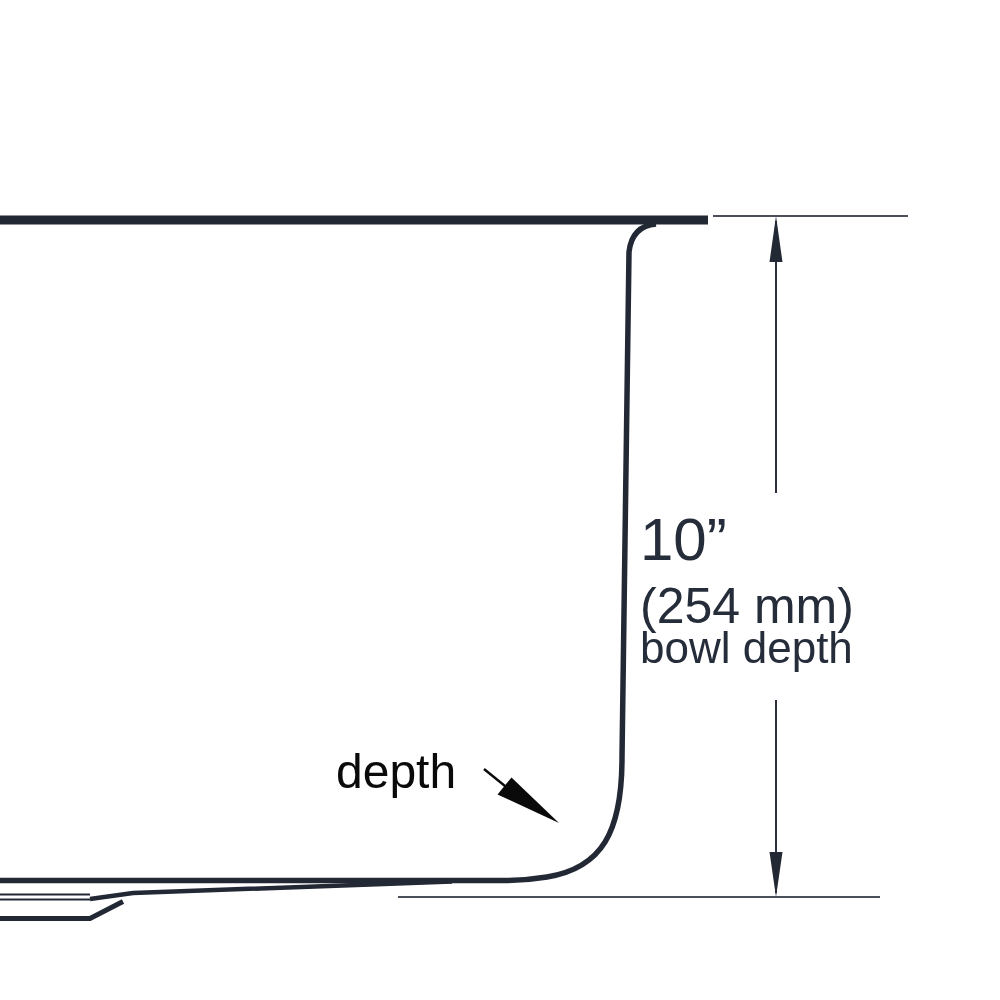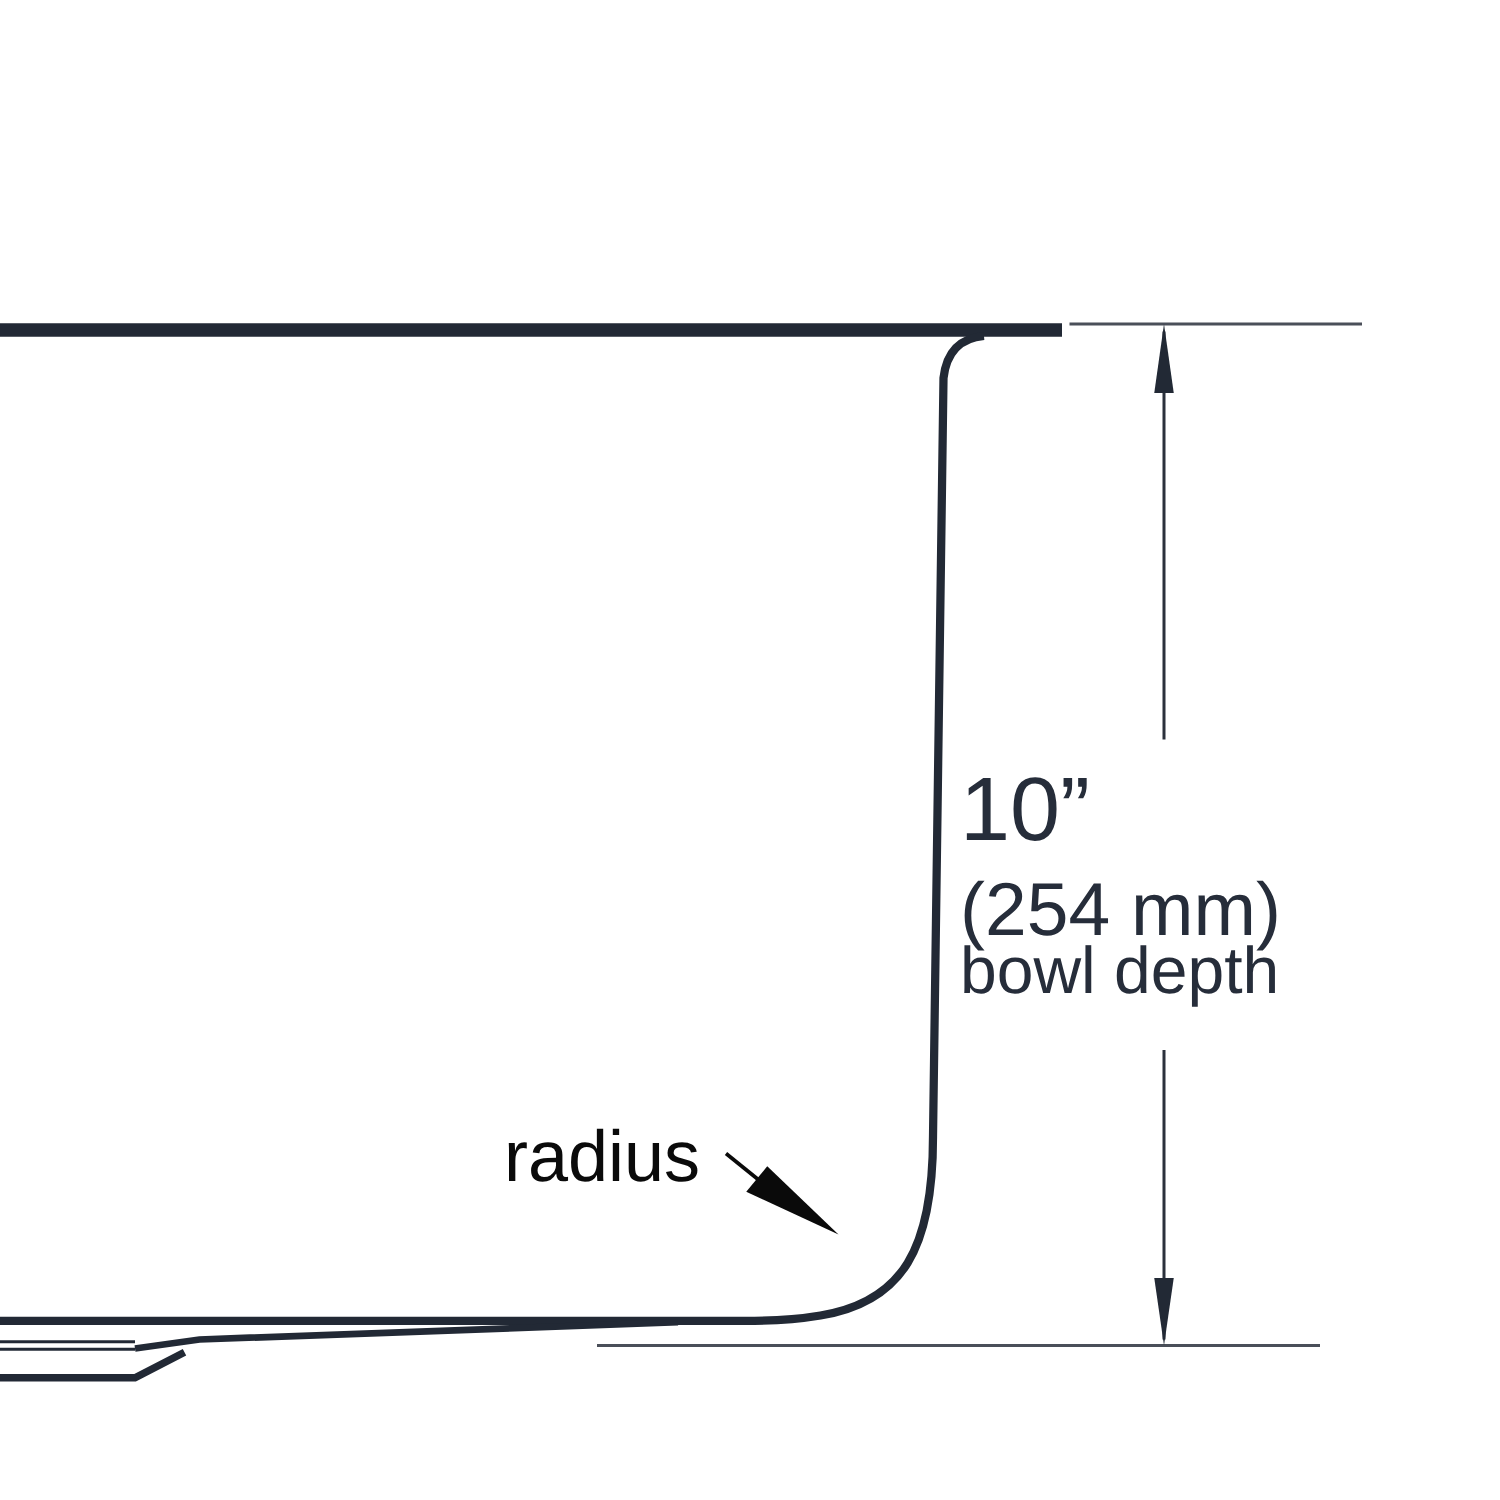--- a/index.html
+++ b/index.html
@@ -46,19 +46,19 @@
 
     <path d="M 776 221 L 776 493 M 776 700 L 776 893" fill="none" stroke-width="2" stroke="#2b313c"></path>
 
     <polygon points="776,216 769.5,262 782.5,262" fill="#222935"></polygon>
     <polygon points="776,897 769.5,852 782.5,852" fill="#222935"></polygon>
 
     <line x1="484" y1="769" x2="510" y2="790" stroke-width="2.5" stroke="#0a0a0a"></line>
     <polygon points="559,823 511.5,777.5 497.5,794.5" fill="#0a0a0a"></polygon>
   </svg>
 
-  <div class="dim-label label-left radius-caption">radius</div>
+  <div class="dim-label label-left radius-caption">depth</div>
 
   <div class="dim-label label-right depth-value">10”</div>
   <div class="dim-label label-right depth-metric">(254 mm)</div>
   <div class="dim-label label-right depth-caption">bowl depth</div>
 
 </div>
 
 </body></html>

